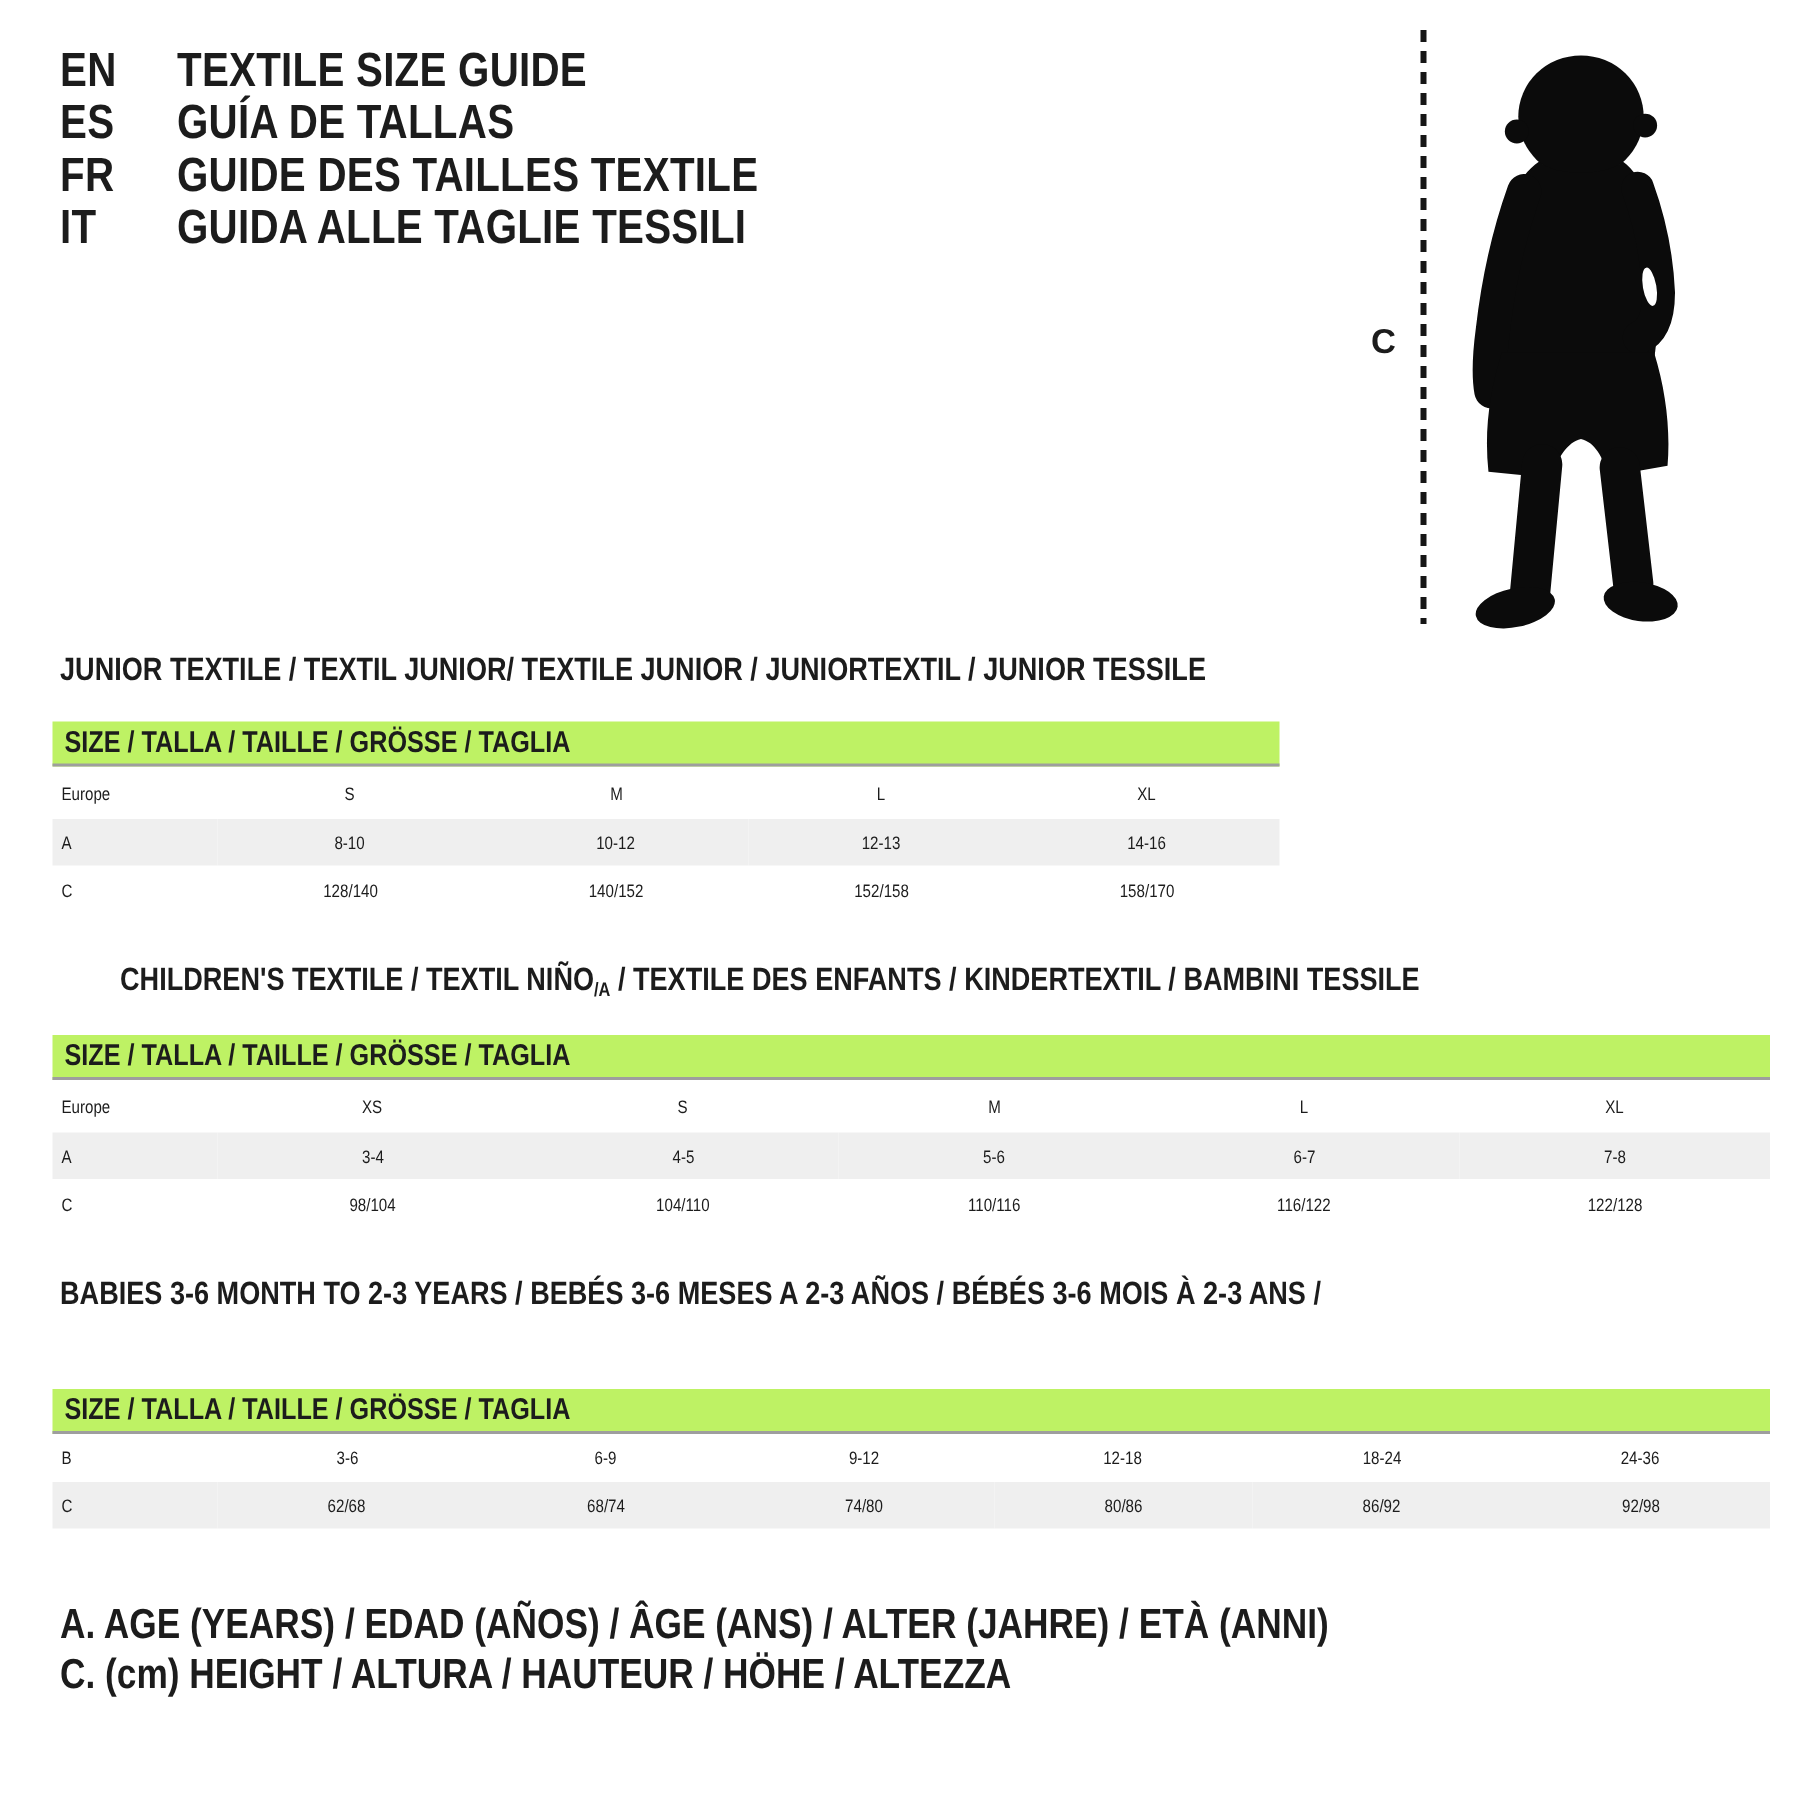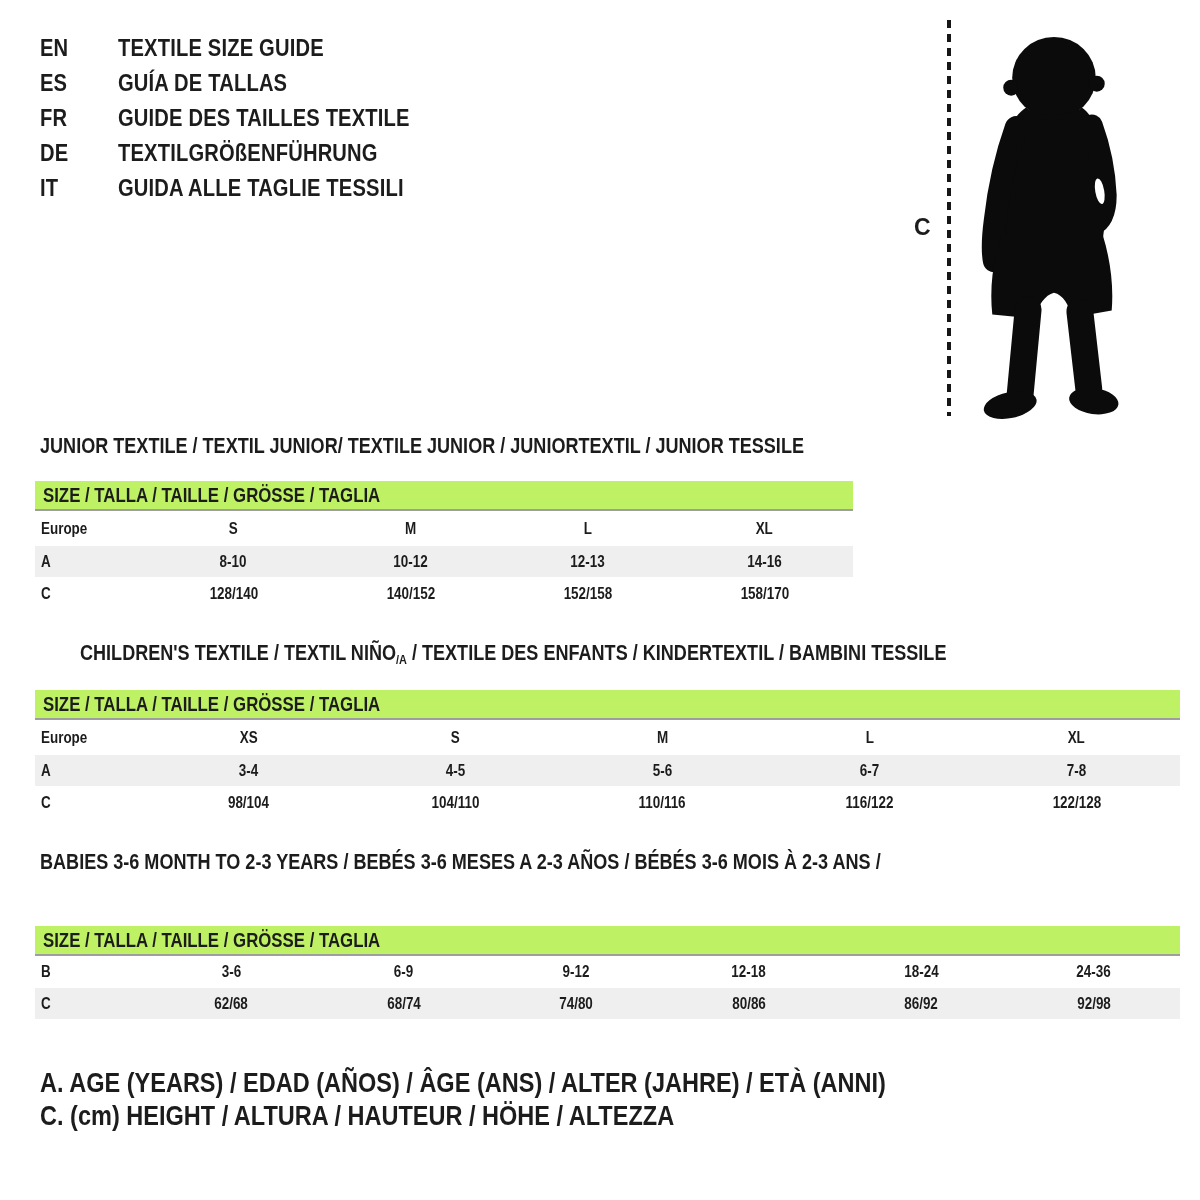--- a/index.html
+++ b/index.html
@@ -5,21 +5,21 @@
   html,body{margin:0;padding:0;background:#ffffff;}
   .page{position:relative;width:1200px;height:1200px;background:#ffffff;
         font-family:"Liberation Sans",sans-serif;color:#1c1c1c;overflow:hidden;}
 
   
   .ct{display:inline-block;transform:scaleX(.84);transform-origin:0 50%;white-space:nowrap;}
   .ctc{display:inline-block;transform:scaleX(.84);transform-origin:50% 50%;white-space:nowrap;}
 
   
   .lang-list{position:absolute;left:40px;top:30px;}
-  .lang-row{display:flex;height:35px;align-items:center;font-weight:bold;font-size:24px;letter-spacing:.2px;}
+  .lang-row{display:flex;height:35px;align-items:flex-end;font-weight:bold;font-size:32px;letter-spacing:.2px;}
   .lang-code{width:78px;flex:0 0 78px;}
 
   
   .measure-label{position:absolute;left:914px;top:214px;font-size:23px;font-weight:bold;}
   .dashed-line{position:absolute;left:947px;top:20px;width:4px;height:396px;
     background:repeating-linear-gradient(180deg,#161616 0 8px,transparent 8px 14px);}
   .baby-svg{position:absolute;left:965px;top:26px;}
 
   
   .sec-title{position:absolute;left:40px;font-size:21.5px;font-weight:bold;}
@@ -29,21 +29,21 @@
   .subsm{font-size:13px;position:relative;top:4px;font-weight:bold;}
 
   
   .tbl{position:absolute;left:35px;}
   .tbl-junior{top:481px;width:818px;}
   .tbl-children{top:690px;width:1145px;}
   .tbl-babies{top:926px;width:1145px;}
   .tbl-head{height:28px;line-height:28px;background:#bef264;border-bottom:2px solid #9e9e9e;
             padding-left:8px;font-size:20px;font-weight:bold;}
   .tbl table{border-collapse:collapse;table-layout:fixed;width:100%;}
-  .tbl td{font-size:16px;font-weight:bold;text-align:center;padding:0;}
+  .tbl td{font-size:12px;font-weight:normal;text-align:center;padding:0;}
   .tbl td.lbl{text-align:left;padding-left:6px;}
   tr.rA{height:35px;}
   tr.rB{height:31px;}
   tr.rC{height:34px;}
   tr.stripe{background:#efefef;}
 
   
   .legend{position:absolute;left:40px;top:1066px;}
   .legend-line{height:33px;line-height:33px;font-size:28px;font-weight:bold;}
 </style>
@@ -57,24 +57,20 @@
       <span class="lang-code"><span class="ct">EN</span></span>
       <span><span class="ct">TEXTILE SIZE GUIDE</span></span>
     </div>
     <div class="lang-row">
       <span class="lang-code"><span class="ct">ES</span></span>
       <span><span class="ct">GUÍA DE TALLAS</span></span>
     </div>
     <div class="lang-row">
       <span class="lang-code"><span class="ct">FR</span></span>
       <span><span class="ct">GUIDE DES TAILLES TEXTILE</span></span>
-    </div>
-    <div class="lang-row">
-      <span class="lang-code"><span class="ct">DE</span></span>
-      <span><span class="ct">TEXTILGRÖßENFÜHRUNG</span></span>
     </div>
     <div class="lang-row">
       <span class="lang-code"><span class="ct">IT</span></span>
       <span><span class="ct">GUIDA ALLE TAGLIE TESSILI</span></span>
     </div>
   </div>
 
   <div class="measure-label">C</div>
   <div class="dashed-line"></div>
   <svg class="baby-svg" width="172" height="398" viewBox="0 0 170 400">

